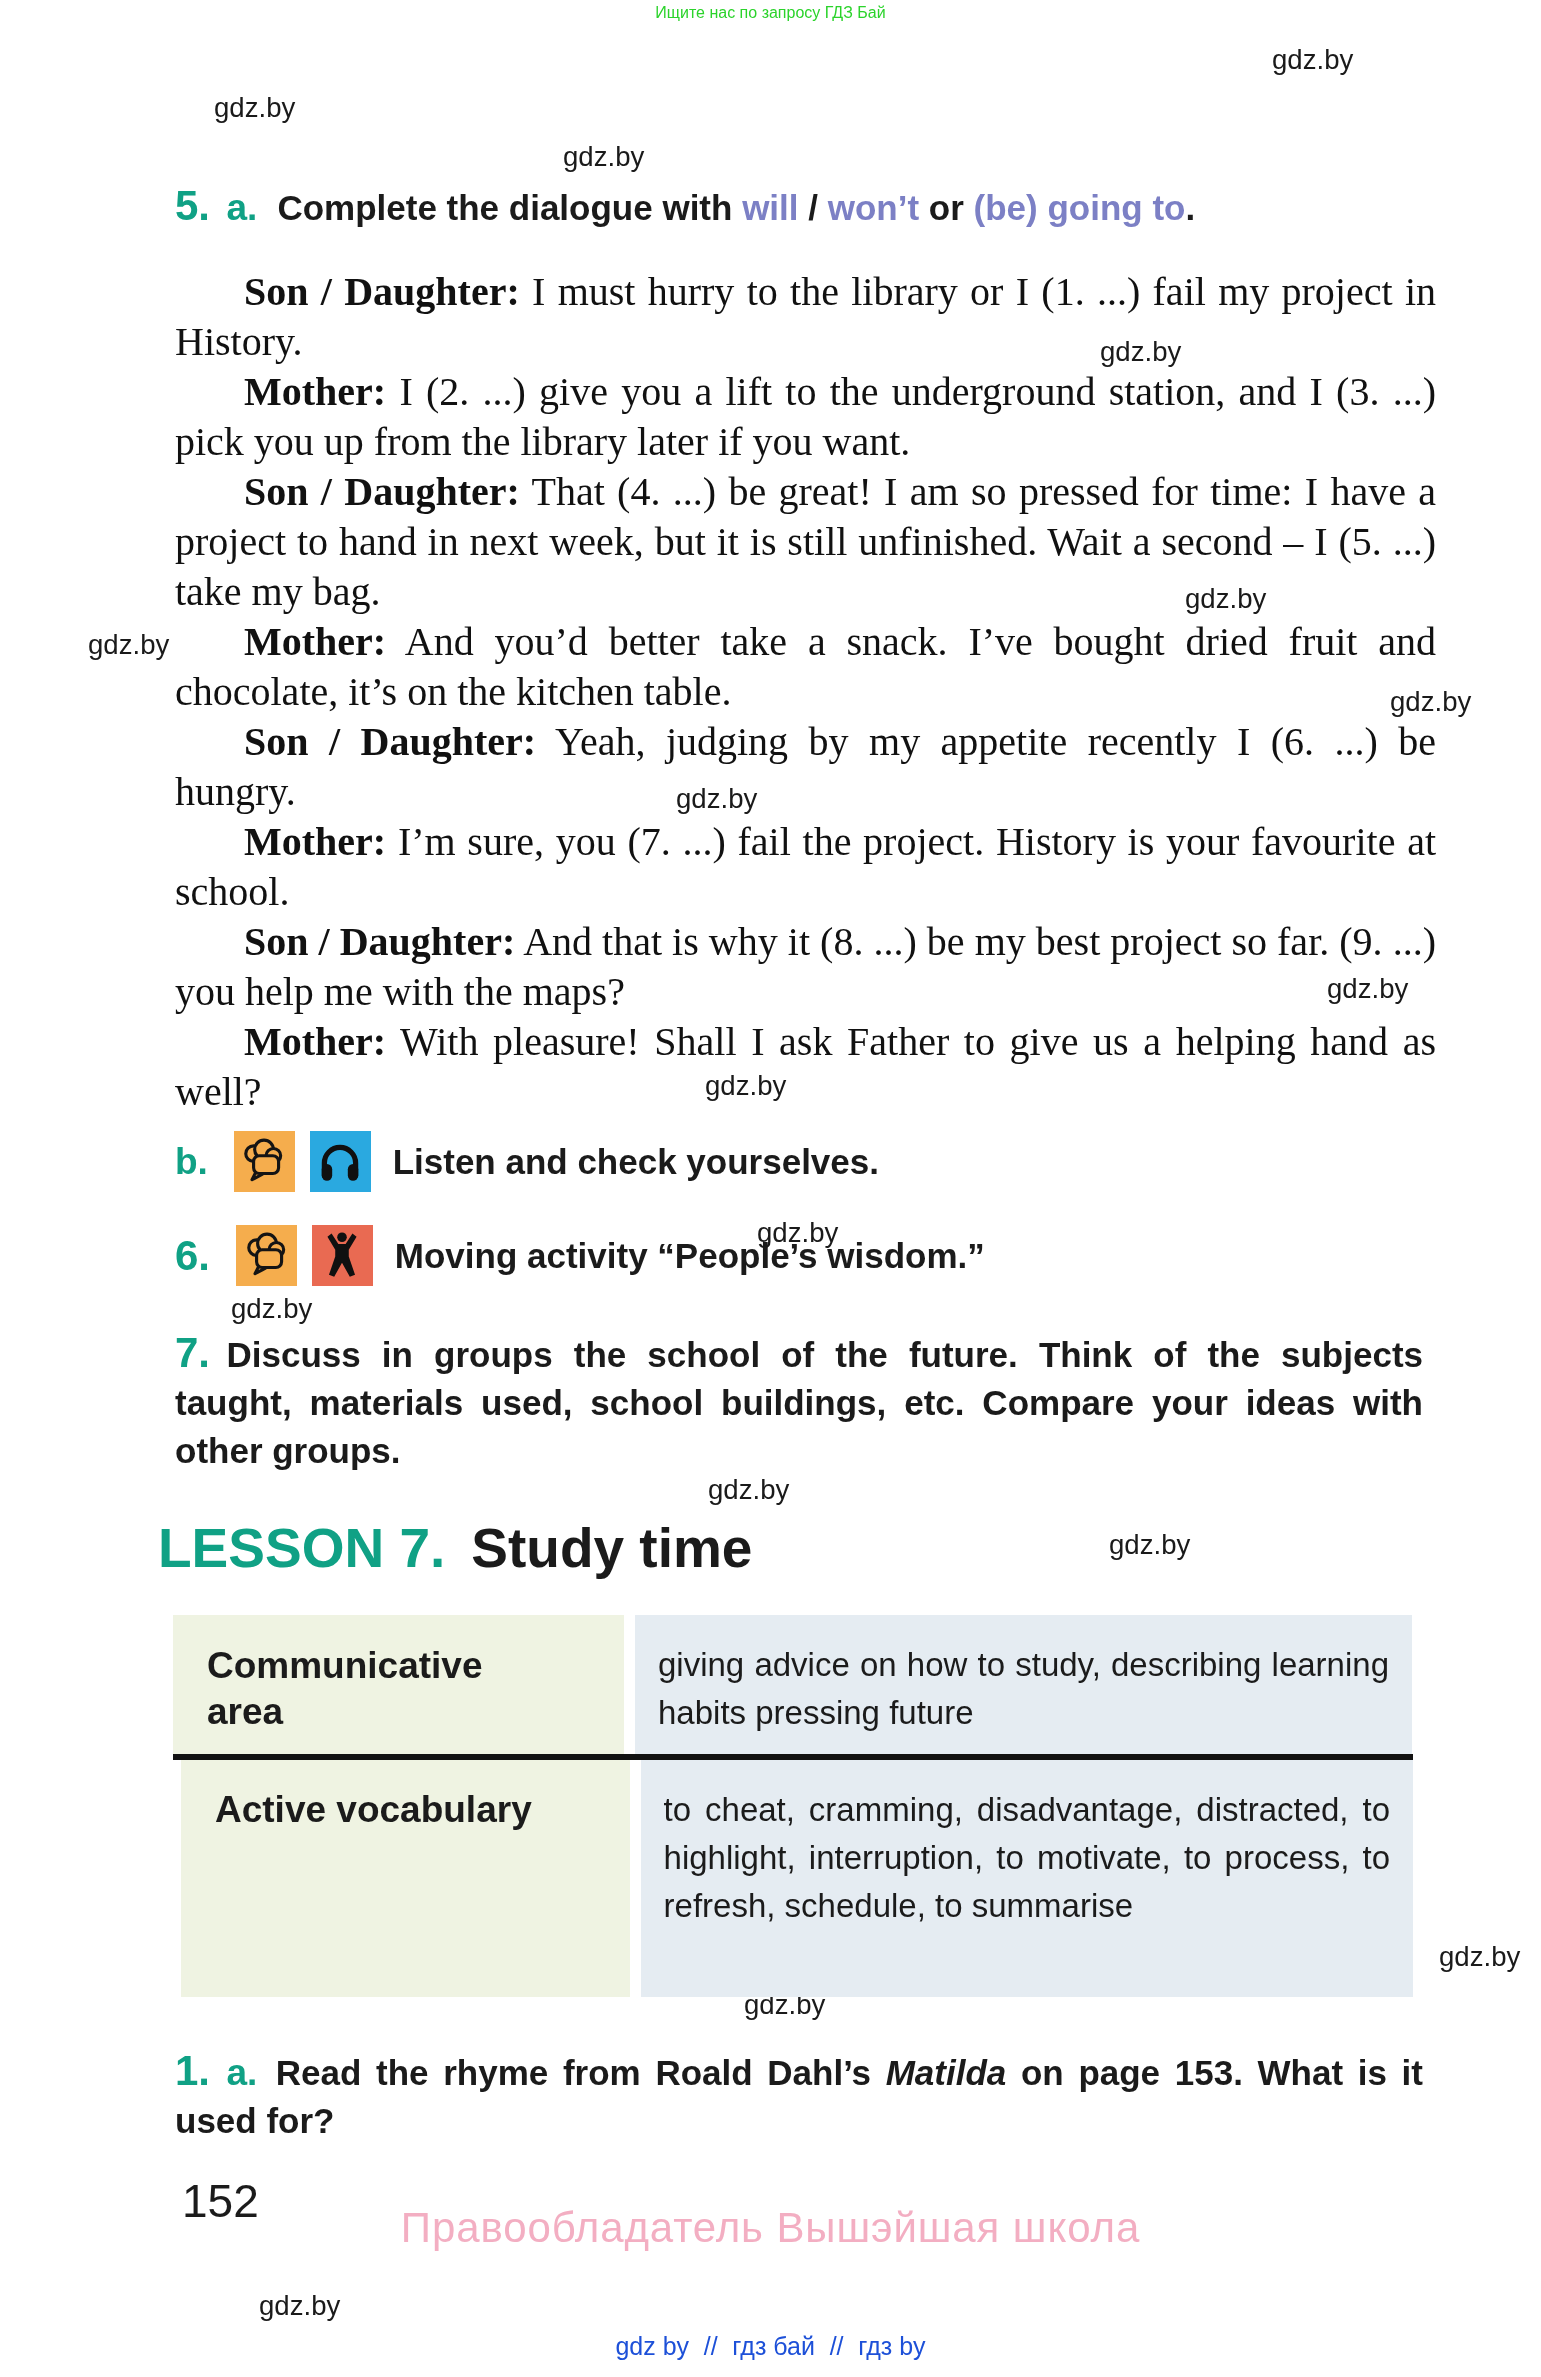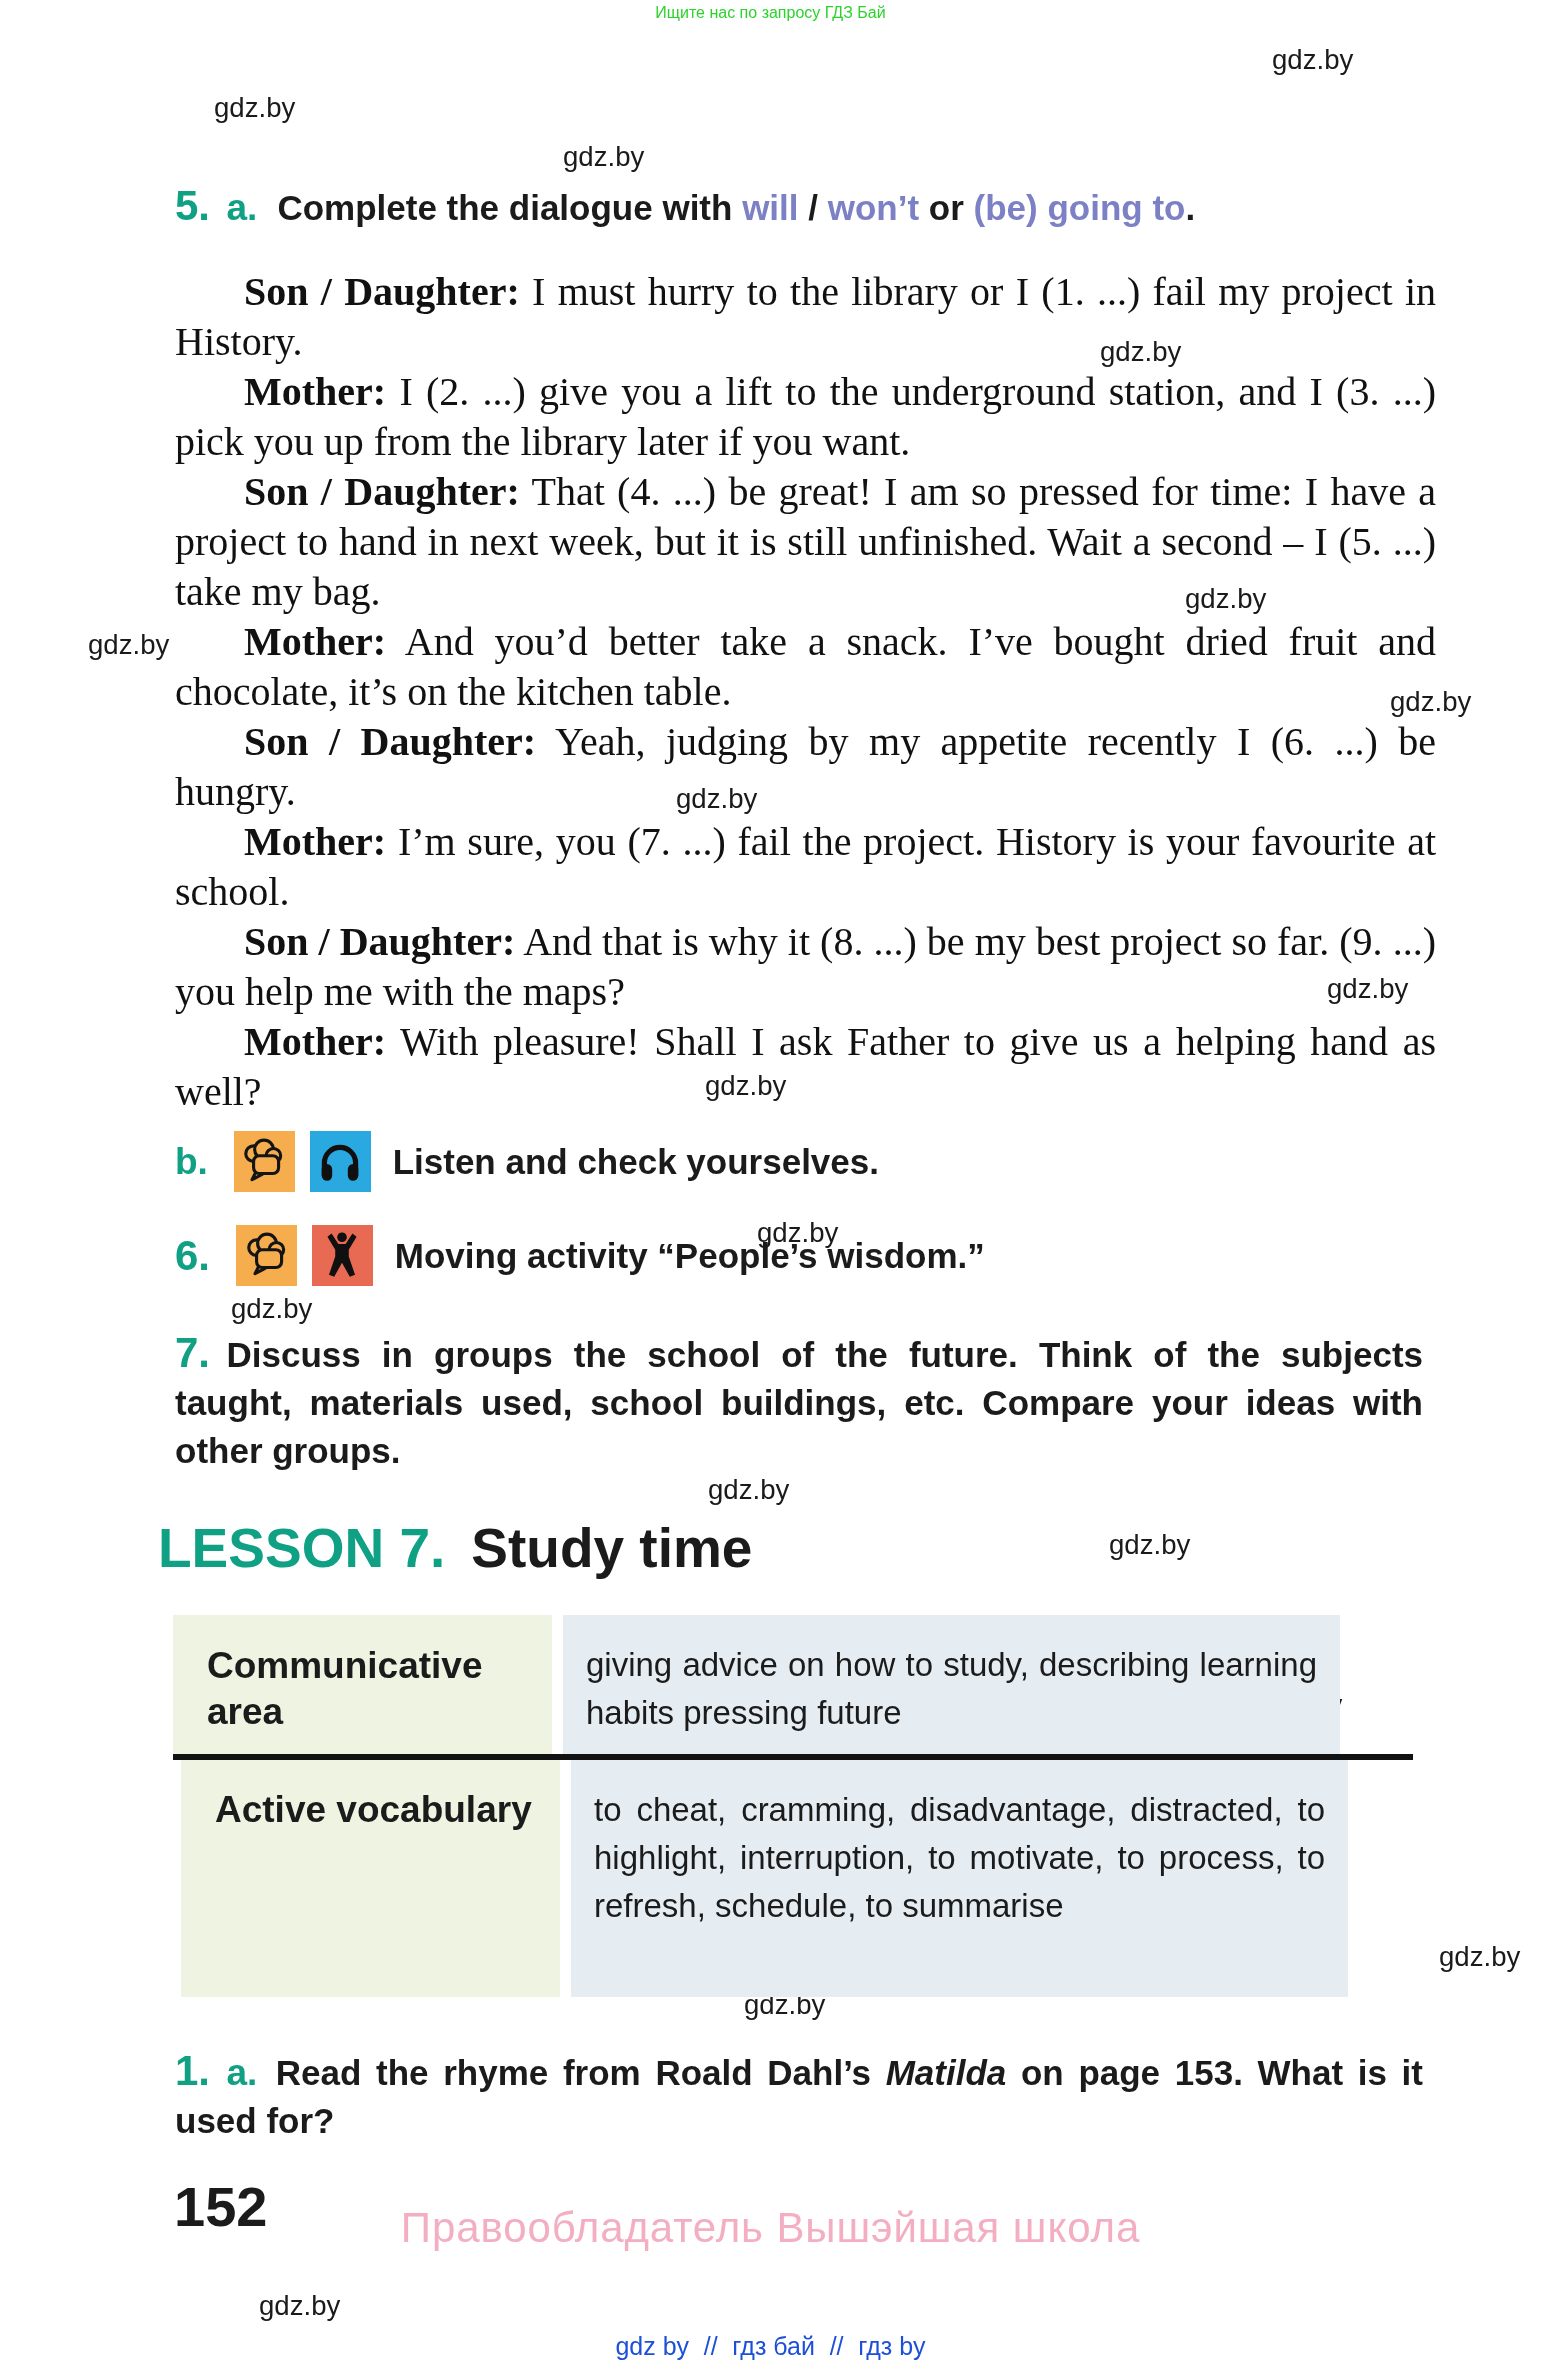--- a/index.html
+++ b/index.html
@@ -40,28 +40,28 @@
   
   .lesson-head{position:absolute;left:158px;top:1516px;display:flex;align-items:baseline;white-space:nowrap;}
   .lesson-head .lesson{color:#10a185;font-weight:bold;font-size:55px;margin-right:26px;}
   .lesson-head .title{color:#1b1b1b;font-weight:bold;font-size:55px;}
   
   .lesson-table{position:absolute;left:173px;top:1615px;width:1240px;}
   .t-row{display:flex;}
   .t-row.r1{height:139px;}
   .t-row.r2{height:237px;padding-left:8px;}
   .t-cell{box-sizing:border-box;}
-  .t-cell.left{width:379px;background:#eff3e2;padding:27.6px 27.6px 0 34px;}
+  .t-cell.left{width:451px;background:#eff3e2;padding:27.6px 27.6px 0 34px;}
   .t-gap{width:11px;background:#ffffff;flex:none;}
   .t-cell.right{width:777px;background:#e5ecf2;padding:26px 23px 0 23px;}
   .t-sep{height:5.5px;background:#121212;}
   .t-label{font-weight:bold;font-size:37px;line-height:46px;color:#1b1b1b;white-space:pre-line;}
   .t-value{font-size:33px;line-height:48px;color:#1b1b1b;text-align:justify;}
   
-  .pagenum{position:absolute;left:174px;top:2174px;font-weight:bold;font-size:56px;color:#1b1b1b;}
+  .pagenum{position:absolute;left:182px;top:2174px;font-weight:normal;font-size:46px;color:#1b1b1b;}
   .copyright{position:absolute;left:0;right:0;top:2204px;text-align:center;font-size:42px;color:#f3aec2;letter-spacing:0.9px;}
   .footer{position:absolute;left:0;right:0;top:2332px;display:flex;justify-content:center;gap:14.7px;font-size:25px;color:#1d50d8;}
   .footer span{white-space:nowrap;}
   .matilda{font-style:italic;font-weight:bold;}
 </style>
 </head>
 <body>
 
 <div class="page">
 

